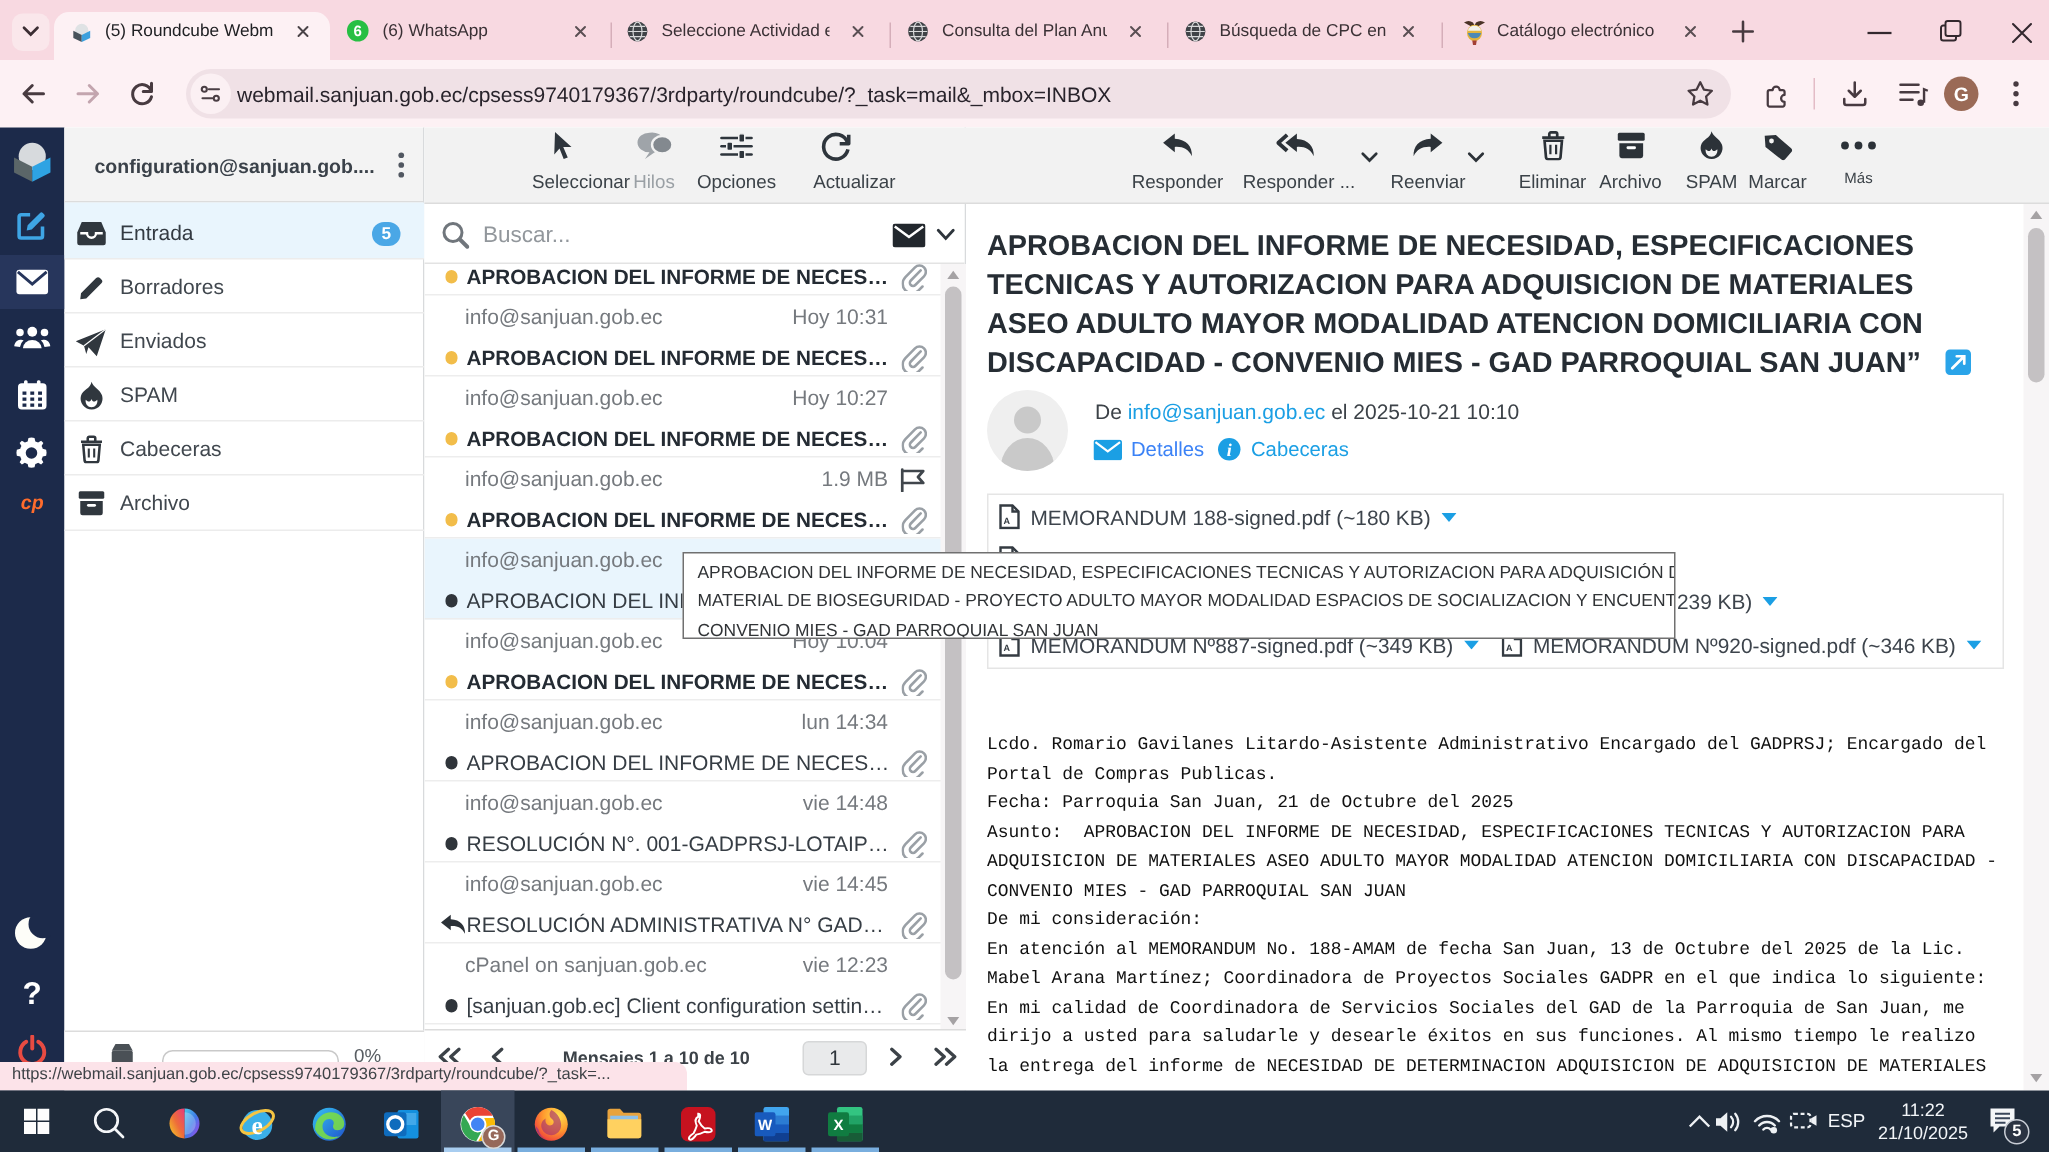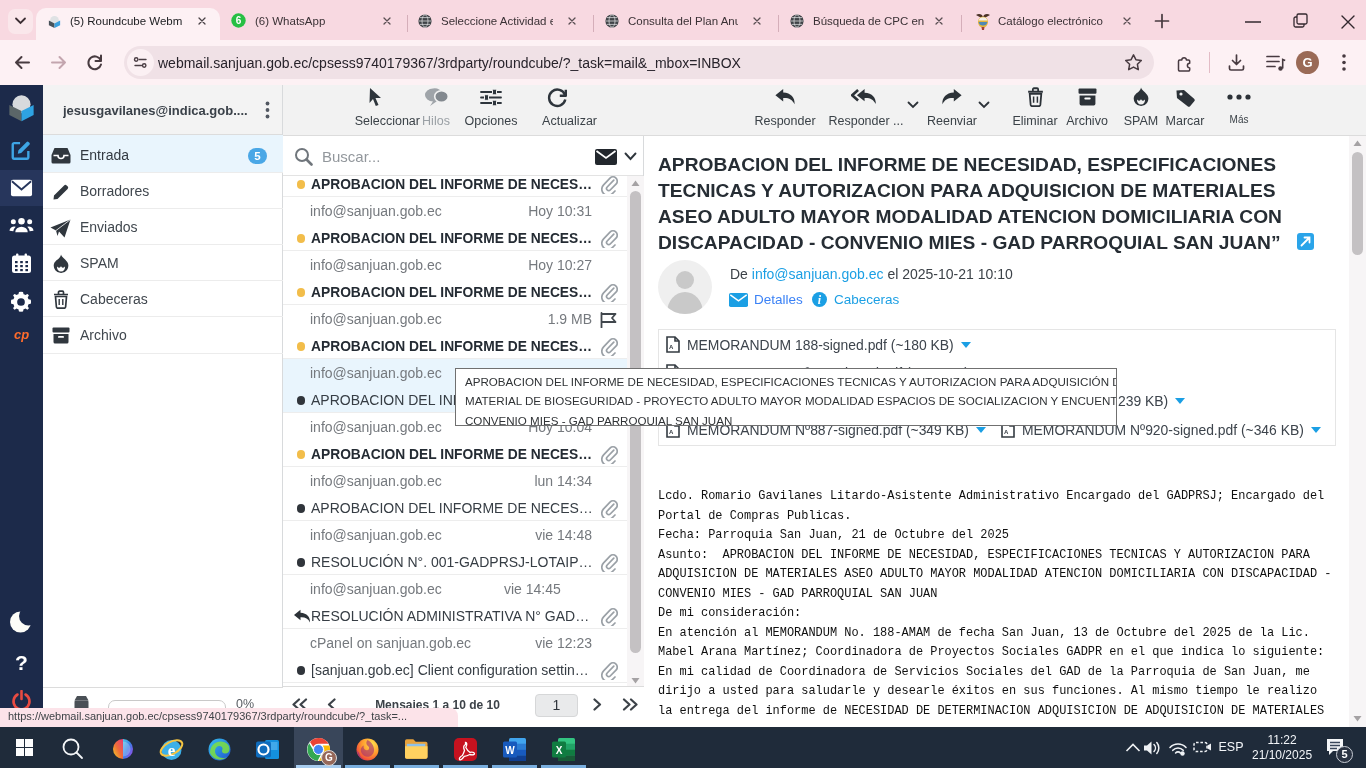--- a/index.html
+++ b/index.html
@@ -207,21 +207,21 @@
 
 <div class="a" style="left:0;top:651px;width:43px;text-align:center;font-size:21px;font-weight:bold;color:#fff">?</div>
 
 <svg class="a" style="left:11px;top:690px" width="21" height="21" viewBox="0 0 21 21">
   <path d="M6.5 4.5 a8 8 0 1 0 8 0" fill="none" stroke="#e84b42" stroke-width="2.6" stroke-linecap="round"></path>
   <line x1="10.5" y1="1" x2="10.5" y2="9" stroke="#e84b42" stroke-width="2.6" stroke-linecap="round"></line>
 </svg>
 
 <div class="a" style="left:43px;top:85px;width:240px;height:642px;background:#fff;border-right:1px solid #d8dadc;box-sizing:border-box"></div>
 <div class="a" style="left:43px;top:85px;width:239px;height:50px;background:#f3f3f3;border-bottom:1px solid #dcdcdc;box-sizing:border-box"></div>
-<div class="a" style="left:63px;top:103px;width:198px;overflow:hidden;white-space:nowrap;font-size:13px;font-weight:bold;color:#3a4149">jesusgavilanes@indica.gob....</div>
+<div class="a" style="left:63px;top:103px;width:198px;overflow:hidden;white-space:nowrap;font-size:13px;font-weight:bold;color:#3a4149">configuration@sanjuan.gob....</div>
 <svg class="a" style="left:264px;top:101px" width="7" height="18" viewBox="0 0 7 18">
     <circle cx="3.5" cy="2.5" r="1.9" fill="#515761"></circle>
     <circle cx="3.5" cy="9" r="1.9" fill="#515761"></circle>
     <circle cx="3.5" cy="15.5" r="1.9" fill="#515761"></circle>
   </svg>
 
 <div class="a" style="left:43px;top:135px;width:240px;height:37px;background:#e9f5fd"></div>
 <div class="a" style="left:43px;top:171.5px;width:240px;height:1px;background:#ececec"></div>
 <div class="a" style="left:43px;top:207.5px;width:240px;height:1px;background:#ececec"></div>
 <div class="a" style="left:43px;top:243.5px;width:240px;height:1px;background:#ececec"></div>
@@ -383,21 +383,21 @@
       <path d="M12.8 4.2 L6.2 11 a2.1 2.1 0 0 0 3 3 L15 8.2 a4.2 4.2 0 0 0 -6-6 L2.6 8.8 a6.2 6.2 0 0 0 8.8 8.8 L14 15" fill="none" stroke="#9aa0a6" stroke-width="1.7" stroke-linecap="round"></path>
     </svg>
  <div class="a" style="left:27px;top:347px;height:26px;line-height:24px;font-size:14px;color:#75797e">info@sanjuan.gob.ec</div>
  <div class="a" style="left:209px;top:347px;width:100px;height:26px;line-height:24px;font-size:14px;color:#75797e;text-align:right">vie 14:48</div>
  <div class="a" style="left:13.5px;top:382px;width:8.5px;height:8.5px;border-radius:50%;background:#30353b"></div>
  <div class="a" style="left:28px;top:373px;width:283px;height:27px;line-height:27px;font-size:14px;color:#363d44;white-space:nowrap;overflow:hidden;text-overflow:ellipsis">RESOLUCIÓN N°. 001-GADPRSJ-LOTAIP- 2025</div>
  <svg class="a" style="left:318px;top:378px" width="17" height="18" viewBox="0 0 17 18">
       <path d="M12.8 4.2 L6.2 11 a2.1 2.1 0 0 0 3 3 L15 8.2 a4.2 4.2 0 0 0 -6-6 L2.6 8.8 a6.2 6.2 0 0 0 8.8 8.8 L14 15" fill="none" stroke="#9aa0a6" stroke-width="1.7" stroke-linecap="round"></path>
     </svg>
  <div class="a" style="left:27px;top:401px;height:26px;line-height:24px;font-size:14px;color:#75797e">info@sanjuan.gob.ec</div>
- <div class="a" style="left:221px;top:401px;width:100px;height:26px;line-height:24px;font-size:14px;color:#75797e;text-align:left">vie 14:45</div>
+ <div class="a" style="left:209px;top:401px;width:100px;height:26px;line-height:24px;font-size:14px;color:#75797e;text-align:right">vie 14:45</div>
  <svg class="a" style="left:10px;top:433px" width="18" height="15" viewBox="0 0 18 15">
       <path d="M7.5 0.8 L1 6 l6.5 5.2 V8.3 c4.5-.3 7.5 1.2 9.5 5.2 .3-5.5-3-9.3-9.5-9.7 Z" fill="#2c3238"></path>
     </svg>
  <div class="a" style="left:28px;top:427px;width:283px;height:27px;line-height:27px;font-size:14px;color:#363d44;white-space:nowrap;overflow:hidden;text-overflow:ellipsis">RESOLUCIÓN ADMINISTRATIVA N° GADPRSJ</div>
  <svg class="a" style="left:318px;top:432px" width="17" height="18" viewBox="0 0 17 18">
       <path d="M12.8 4.2 L6.2 11 a2.1 2.1 0 0 0 3 3 L15 8.2 a4.2 4.2 0 0 0 -6-6 L2.6 8.8 a6.2 6.2 0 0 0 8.8 8.8 L14 15" fill="none" stroke="#9aa0a6" stroke-width="1.7" stroke-linecap="round"></path>
     </svg>
  <div class="a" style="left:27px;top:455px;height:26px;line-height:24px;font-size:14px;color:#75797e">cPanel on sanjuan.gob.ec</div>
  <div class="a" style="left:209px;top:455px;width:100px;height:26px;line-height:24px;font-size:14px;color:#75797e;text-align:right">vie 12:23</div>
  <div class="a" style="left:13.5px;top:490px;width:8.5px;height:8.5px;border-radius:50%;background:#30353b"></div>

